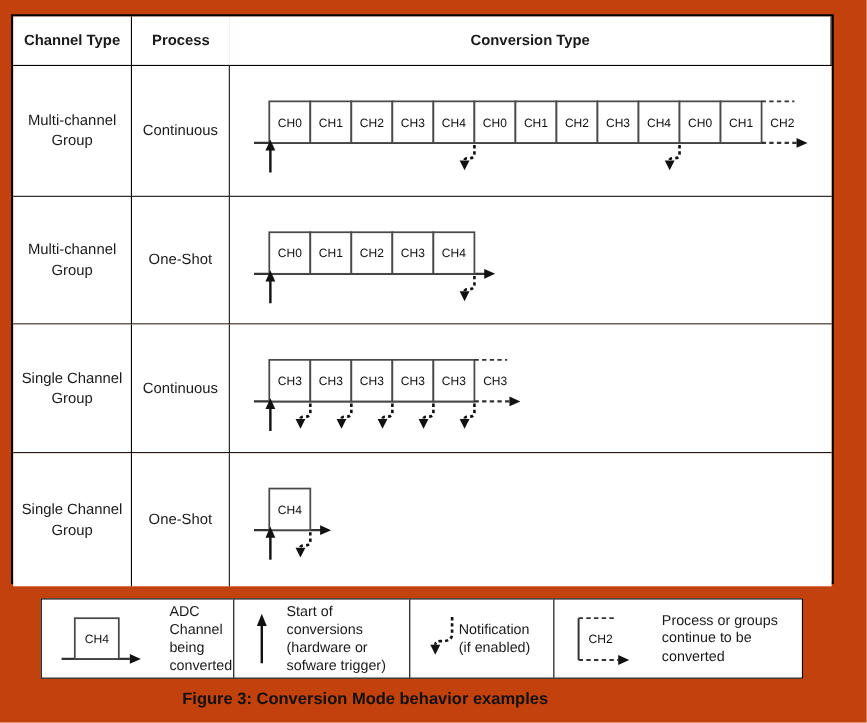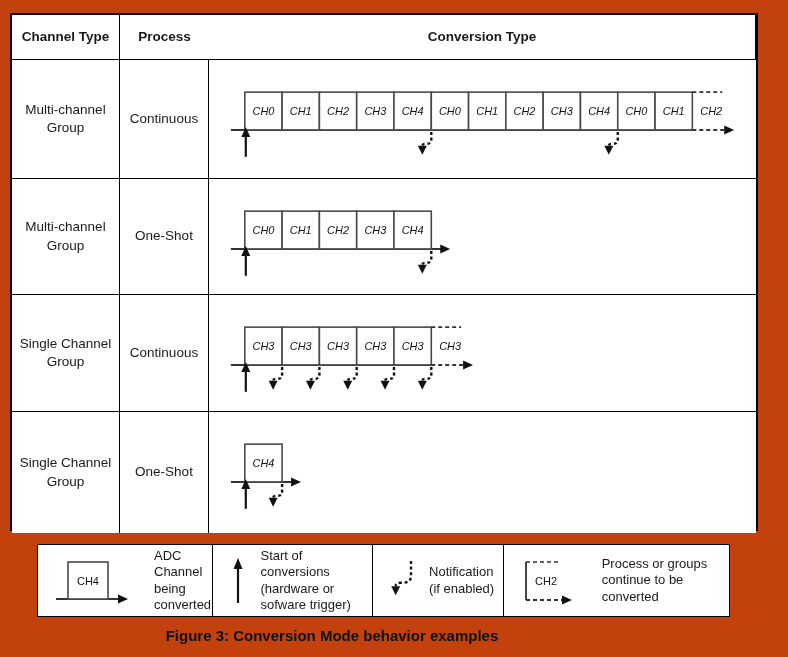--- a/index.html
+++ b/index.html
@@ -10,21 +10,21 @@
   #conv-table{position:absolute;left:10px;top:13px;width:748px;height:518px;
       display:grid;grid-template-columns:108px 89px 1fr;
       grid-template-rows:45px 119px 116px 117px 121px;
       border:2px solid #000;box-sizing:border-box;}
   .cell{border-right:1.5px solid #000;border-bottom:1.5px solid #000;
       box-sizing:border-box;display:flex;align-items:center;justify-content:center;
       text-align:center;font-size:13.5px;line-height:1.35;background:#fff;overflow:hidden;}
   .cell.last-col{border-right:none;}
   .cell.last-row{border-bottom:none;}
   .cell.hdr{font-weight:bold;}
-  .proc-cell{justify-content:flex-start;align-items:flex-start;padding:0;font-style:italic;}
+  .proc-cell{justify-content:flex-start;align-items:flex-start;padding:0;}
   .proc-cell svg{display:block;}
 
   svg text{font-family:"Liberation Sans", sans-serif;}
 
   
   #legend{position:absolute;left:37px;top:544px;width:693px;height:73px;
       border:1.5px solid #000;box-sizing:border-box;display:flex;background:#fff;}
   .leg-item{border-right:1.5px solid #000;box-sizing:border-box;display:flex;
       align-items:center;height:100%;}
   .leg-item.last{border-right:none;}
@@ -182,21 +182,21 @@
       <span class="leg-glyph">
           <svg width="18" height="52">
             <line x1="9" y1="48" x2="9" y2="12" stroke="#111111" stroke-width="2.2"></line>
             <polygon points="4.5,14 13.5,14 9,3" fill="#111111"></polygon>
           </svg>
         </span>
       <span class="leg-text">Start of conversions
 (hardware or
 sofware trigger)</span>
     </div>
-    <div class="leg-item" style="width:131px;padding-left:14px;gap:12px;">
+    <div class="leg-item" style="width:131px;padding-left:14px;">
       <span class="leg-glyph">
           <svg width="30" height="52">
             <path d="M 24 6 L 24 21 Q 24 27.8 15.5 27.8 L 13.8 27.8 Q 8.700000000000001 27.8 8.700000000000001 31.2" fill="none" stroke="#111111" stroke-width="2.4" stroke-dasharray="3 2.6"></path>
             <polygon points="4.200000000000001,31.2 13.200000000000001,31.2 8.700000000000001,40.2" fill="#111111"></polygon>
           </svg>
         </span>
       <span class="leg-text">Notification
 (if enabled)</span>
     </div>
     <div class="leg-item last" style="width:226px;padding-left:14px;gap:14px;">

